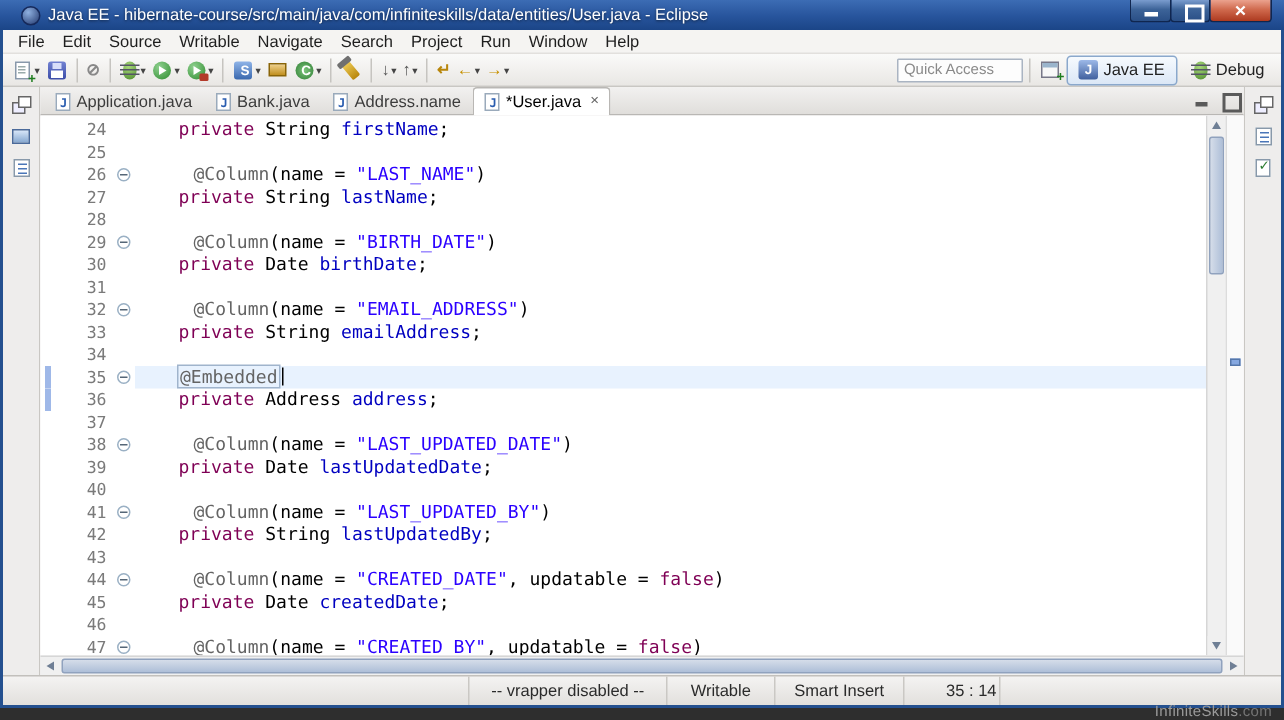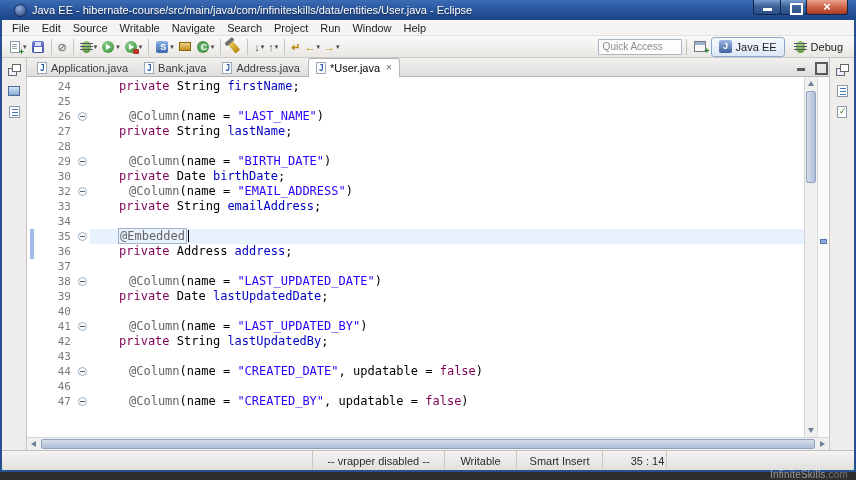--- a/index.html
+++ b/index.html
@@ -327,21 +327,21 @@
           <div class="tab">
               <span class="file-ic"></span>
               <span>Application.java</span>
             </div>
             <div class="tab">
               <span class="file-ic"></span>
               <span>Bank.java</span>
             </div>
             <div class="tab">
               <span class="file-ic"></span>
-              <span>Address.java</span>
+              <span>Address.name</span>
             </div>
             <div class="tab active">
               <span class="file-ic"></span>
               <span>*User.java</span>
               <span class="tab-close">×</span>
             </div>
             <div class="tabbar-right">
             <span class="ebar-ic minimize"></span>
             <span class="ebar-ic maximize"></span>
           </div>
@@ -349,33 +349,35 @@
 
         <div class="text-wrap">
           <div class="lines" id="code-lines">
               <div class="line"><span class="ln-ann"></span><span class="ln-num">24</span><span class="ln-fold"></span><span class="ln-code"><span class="tok-k">private</span><span class="tok-p"> String </span><span class="tok-f">firstName</span><span class="tok-p">;</span></span></div>
               <div class="line"><span class="ln-ann"></span><span class="ln-num">25</span><span class="ln-fold"></span><span class="ln-code"></span></div>
               <div class="line"><span class="ln-ann"></span><span class="ln-num">26</span><span class="ln-fold"><span class="fold-mk"></span></span><span class="ln-code"><span class="tok-a">@Column</span><span class="tok-p">(name = </span><span class="tok-s">"LAST_NAME"</span><span class="tok-p">)</span></span></div>
               <div class="line"><span class="ln-ann"></span><span class="ln-num">27</span><span class="ln-fold"></span><span class="ln-code"><span class="tok-k">private</span><span class="tok-p"> String </span><span class="tok-f">lastName</span><span class="tok-p">;</span></span></div>
               <div class="line"><span class="ln-ann"></span><span class="ln-num">28</span><span class="ln-fold"></span><span class="ln-code"></span></div>
               <div class="line"><span class="ln-ann"></span><span class="ln-num">29</span><span class="ln-fold"><span class="fold-mk"></span></span><span class="ln-code"><span class="tok-a">@Column</span><span class="tok-p">(name = </span><span class="tok-s">"BIRTH_DATE"</span><span class="tok-p">)</span></span></div>
               <div class="line"><span class="ln-ann"></span><span class="ln-num">30</span><span class="ln-fold"></span><span class="ln-code"><span class="tok-k">private</span><span class="tok-p"> Date </span><span class="tok-f">birthDate</span><span class="tok-p">;</span></span></div>
+              <div class="line"><span class="ln-ann"></span><span class="ln-num">31</span><span class="ln-fold"></span><span class="ln-code"></span></div>
               <div class="line"><span class="ln-ann"></span><span class="ln-num">32</span><span class="ln-fold"><span class="fold-mk"></span></span><span class="ln-code"><span class="tok-a">@Column</span><span class="tok-p">(name = </span><span class="tok-s">"EMAIL_ADDRESS"</span><span class="tok-p">)</span></span></div>
               <div class="line"><span class="ln-ann"></span><span class="ln-num">33</span><span class="ln-fold"></span><span class="ln-code"><span class="tok-k">private</span><span class="tok-p"> String </span><span class="tok-f">emailAddress</span><span class="tok-p">;</span></span></div>
               <div class="line"><span class="ln-ann"></span><span class="ln-num">34</span><span class="ln-fold"></span><span class="ln-code"></span></div>
               <div class="line cur"><span class="ln-ann"><span class="diff-mk"></span></span><span class="ln-num">35</span><span class="ln-fold"><span class="fold-mk"></span></span><span class="ln-code"><span class="tok-a boxed">@Embedded</span><span class="caret"></span></span></div>
               <div class="line"><span class="ln-ann"><span class="diff-mk"></span></span><span class="ln-num">36</span><span class="ln-fold"></span><span class="ln-code"><span class="tok-k">private</span><span class="tok-p"> Address </span><span class="tok-f">address</span><span class="tok-p">;</span></span></div>
               <div class="line"><span class="ln-ann"></span><span class="ln-num">37</span><span class="ln-fold"></span><span class="ln-code"></span></div>
               <div class="line"><span class="ln-ann"></span><span class="ln-num">38</span><span class="ln-fold"><span class="fold-mk"></span></span><span class="ln-code"><span class="tok-a">@Column</span><span class="tok-p">(name = </span><span class="tok-s">"LAST_UPDATED_DATE"</span><span class="tok-p">)</span></span></div>
               <div class="line"><span class="ln-ann"></span><span class="ln-num">39</span><span class="ln-fold"></span><span class="ln-code"><span class="tok-k">private</span><span class="tok-p"> Date </span><span class="tok-f">lastUpdatedDate</span><span class="tok-p">;</span></span></div>
               <div class="line"><span class="ln-ann"></span><span class="ln-num">40</span><span class="ln-fold"></span><span class="ln-code"></span></div>
               <div class="line"><span class="ln-ann"></span><span class="ln-num">41</span><span class="ln-fold"><span class="fold-mk"></span></span><span class="ln-code"><span class="tok-a">@Column</span><span class="tok-p">(name = </span><span class="tok-s">"LAST_UPDATED_BY"</span><span class="tok-p">)</span></span></div>
               <div class="line"><span class="ln-ann"></span><span class="ln-num">42</span><span class="ln-fold"></span><span class="ln-code"><span class="tok-k">private</span><span class="tok-p"> String </span><span class="tok-f">lastUpdatedBy</span><span class="tok-p">;</span></span></div>
               <div class="line"><span class="ln-ann"></span><span class="ln-num">43</span><span class="ln-fold"></span><span class="ln-code"></span></div>
               <div class="line"><span class="ln-ann"></span><span class="ln-num">44</span><span class="ln-fold"><span class="fold-mk"></span></span><span class="ln-code"><span class="tok-a">@Column</span><span class="tok-p">(name = </span><span class="tok-s">"CREATED_DATE"</span><span class="tok-p">, updatable = </span><span class="tok-k">false</span><span class="tok-p">)</span></span></div>
+              <div class="line"><span class="ln-ann"></span><span class="ln-num">45</span><span class="ln-fold"></span><span class="ln-code"><span class="tok-k">private</span><span class="tok-p"> Date </span><span class="tok-f">createdDate</span><span class="tok-p">;</span></span></div>
               <div class="line"><span class="ln-ann"></span><span class="ln-num">46</span><span class="ln-fold"></span><span class="ln-code"></span></div>
               <div class="line"><span class="ln-ann"></span><span class="ln-num">47</span><span class="ln-fold"><span class="fold-mk"></span></span><span class="ln-code"><span class="tok-a">@Column</span><span class="tok-p">(name = </span><span class="tok-s">"CREATED_BY"</span><span class="tok-p">, updatable = </span><span class="tok-k">false</span><span class="tok-p">)</span></span></div>
             </div>
           <div class="vscroll">
             <span class="sb-up"></span>
             <div class="vthumb"></div>
             <span class="sb-down"></span>
           </div>
           <div class="overview" id="overview-ruler">
               <span class="ov-mk" style="top: 45%;"></span>

